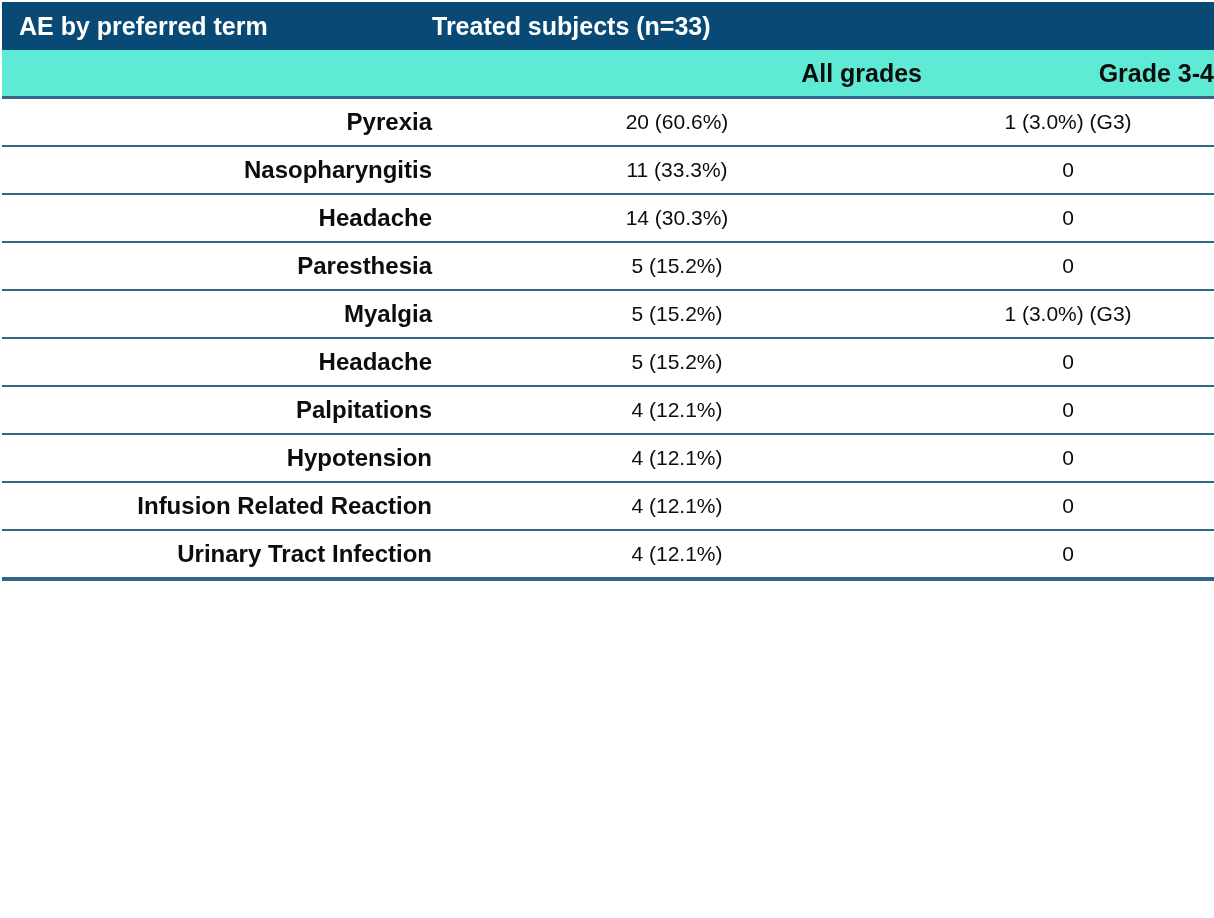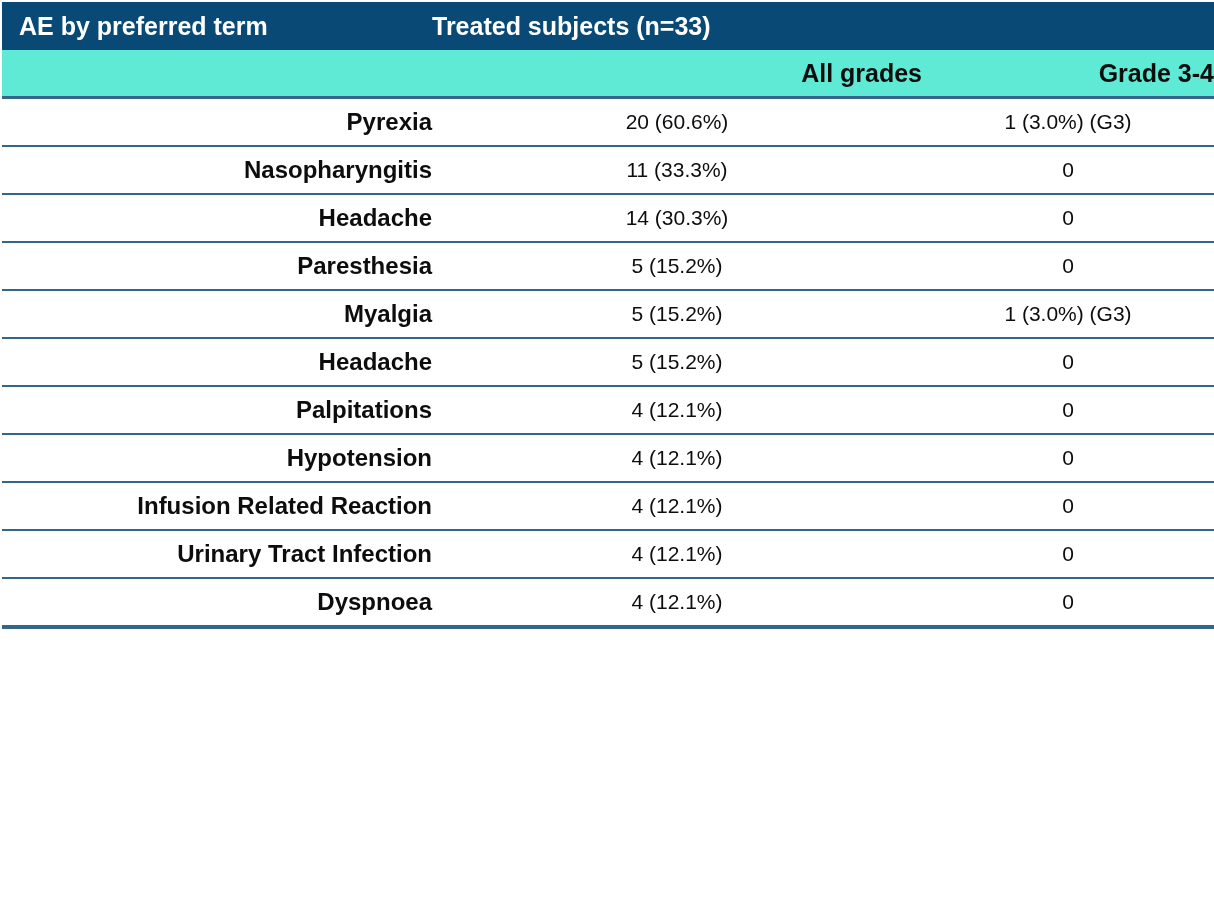--- a/index.html
+++ b/index.html
@@ -146,20 +146,15 @@
       <tr>
         <th class="term">Infusion Related Reaction</th>
         <td>4 (12.1%)</td>
         <td>0</td>
       </tr>
       <tr>
         <th class="term">Urinary Tract Infection</th>
         <td>4 (12.1%)</td>
         <td>0</td>
       </tr>
-      <tr>
-        <th class="term">Dyspnoea</th>
-        <td>4 (12.1%)</td>
-        <td>0</td>
-      </tr>
     </tbody>
   </table>
 </div>
 
 </body></html>

